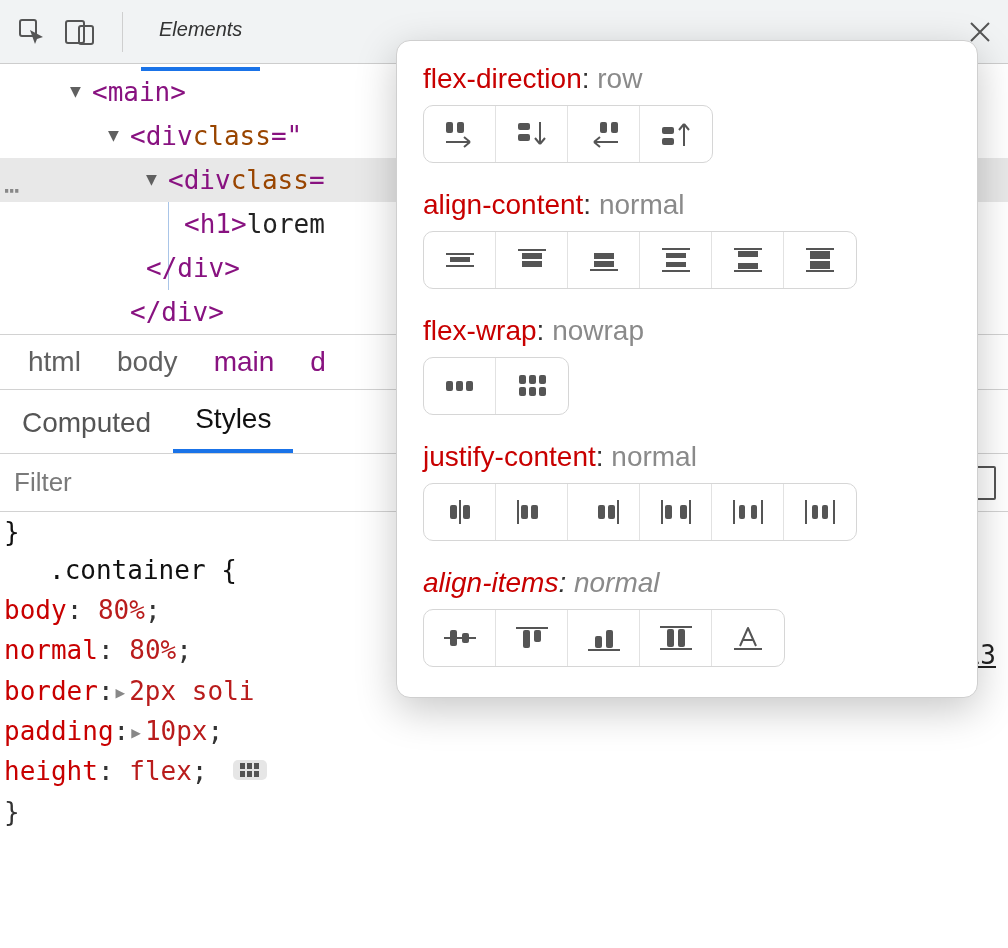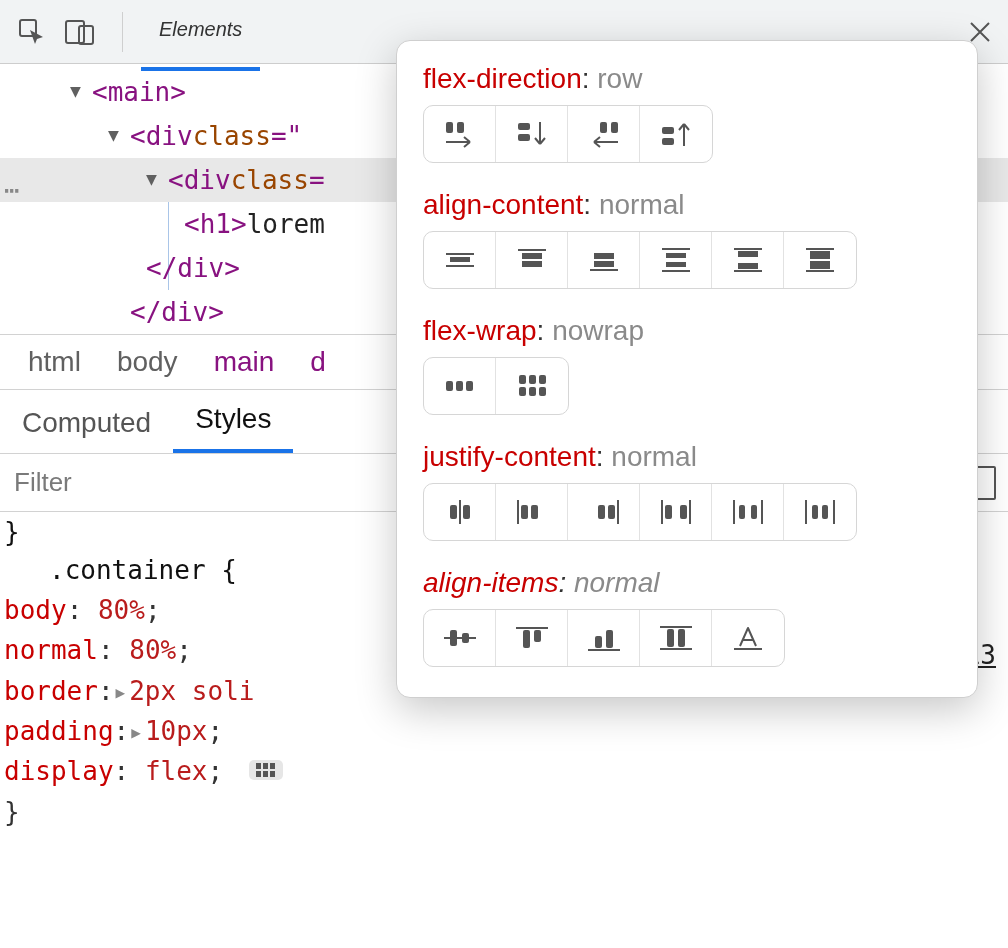--- a/index.html
+++ b/index.html
@@ -240,21 +240,21 @@
   <span class="hov-chip"></span>
 </div>
 
 <div class="css-pane">
   <div style="color:#111; font-size:26px; line-height:1.3; padding-left:0;">}</div>
   <div><span class="sel-txt">.container {</span></div>
   <div>  <span class="prop">body</span>: <span class="val">80%</span>;</div>
   <div>  <span class="prop">normal</span>: <span class="val">80%</span>;</div>
   <div>  <span class="prop">border</span>:<span class="exp-tri">▶</span><span class="val">2px soli</span></div>
   <div>  <span class="prop">padding</span>:<span class="exp-tri">▶</span><span class="val">10px</span>;</div>
-  <div>  <span class="prop">display</span>: <span class="val">flex</span>; <span class="flex-badge">
+  <div>  <span class="prop">height</span>: <span class="val">flex</span>; <span class="flex-badge">
         <svg width="22" height="16" viewBox="0 0 22 16">
           <rect x="1" y="1" width="5" height="6" class="f"></rect>
           <rect x="8" y="1" width="5" height="6" class="f"></rect>
           <rect x="15" y="1" width="5" height="6" class="f"></rect>
           <rect x="1" y="9" width="5" height="6" class="f"></rect>
           <rect x="8" y="9" width="5" height="6" class="f"></rect>
           <rect x="15" y="9" width="5" height="6" class="f"></rect>
         </svg>
       </span></div>
   <div><span>}</span></div>

